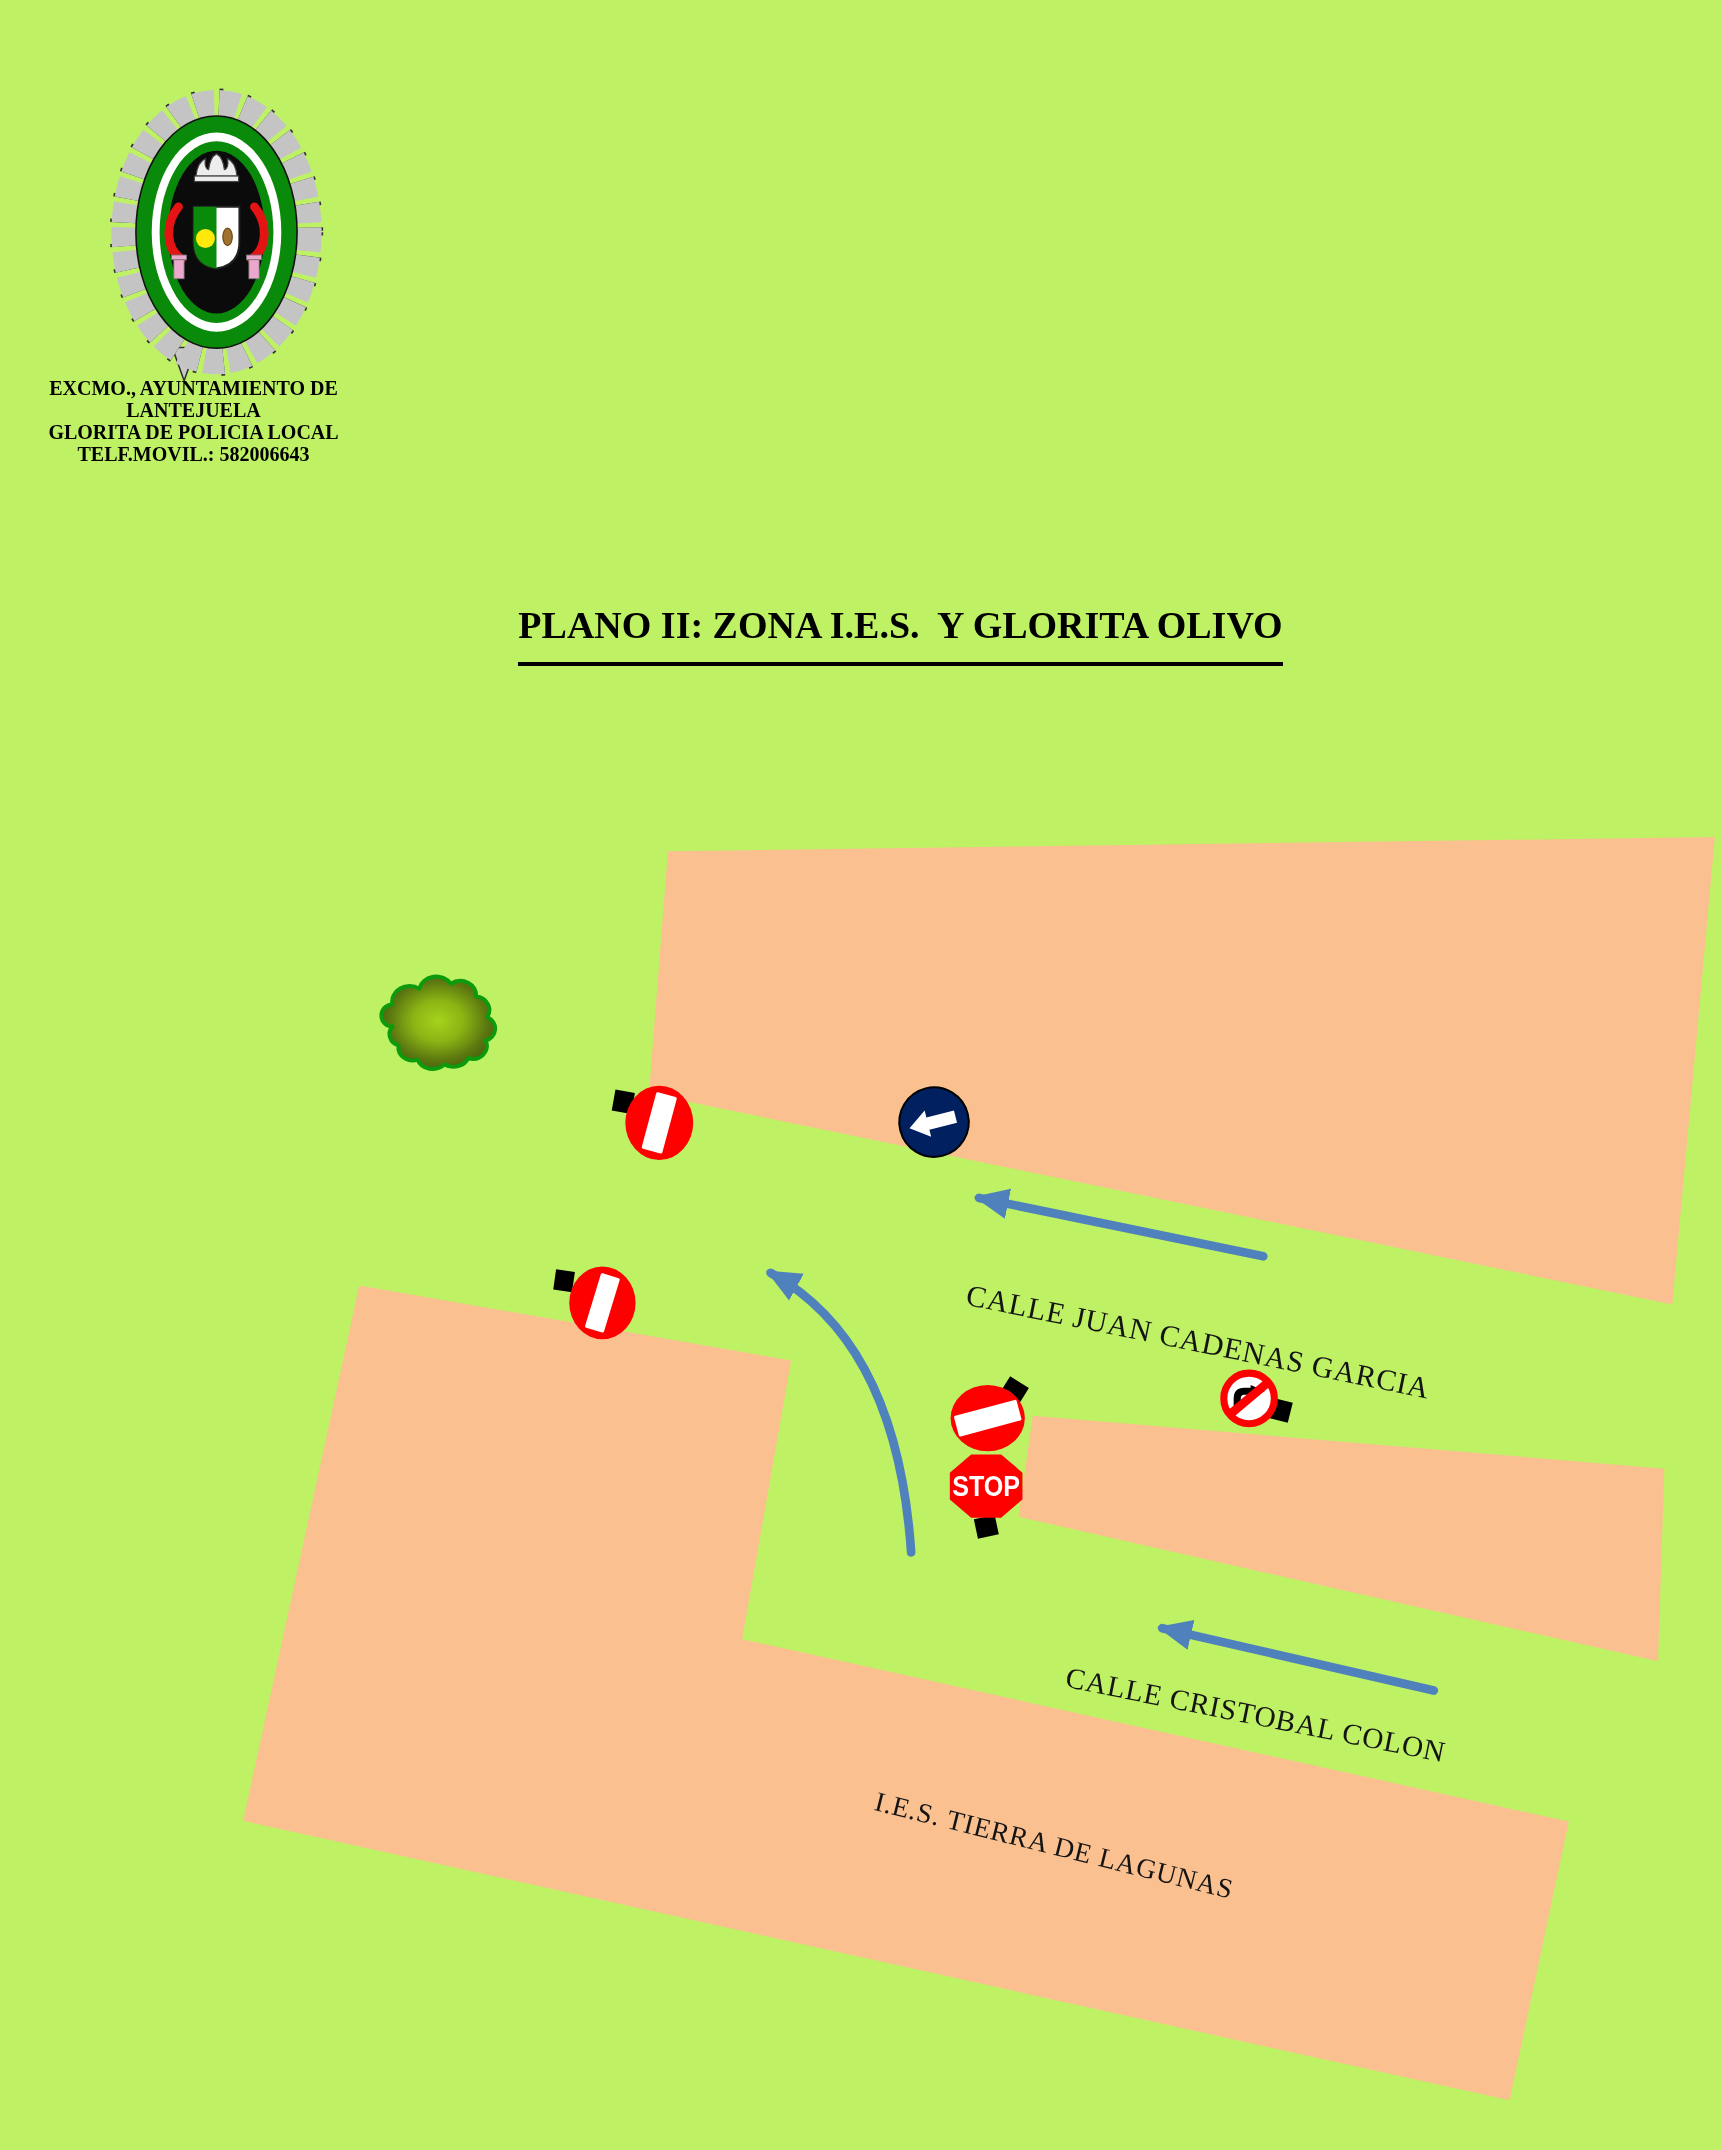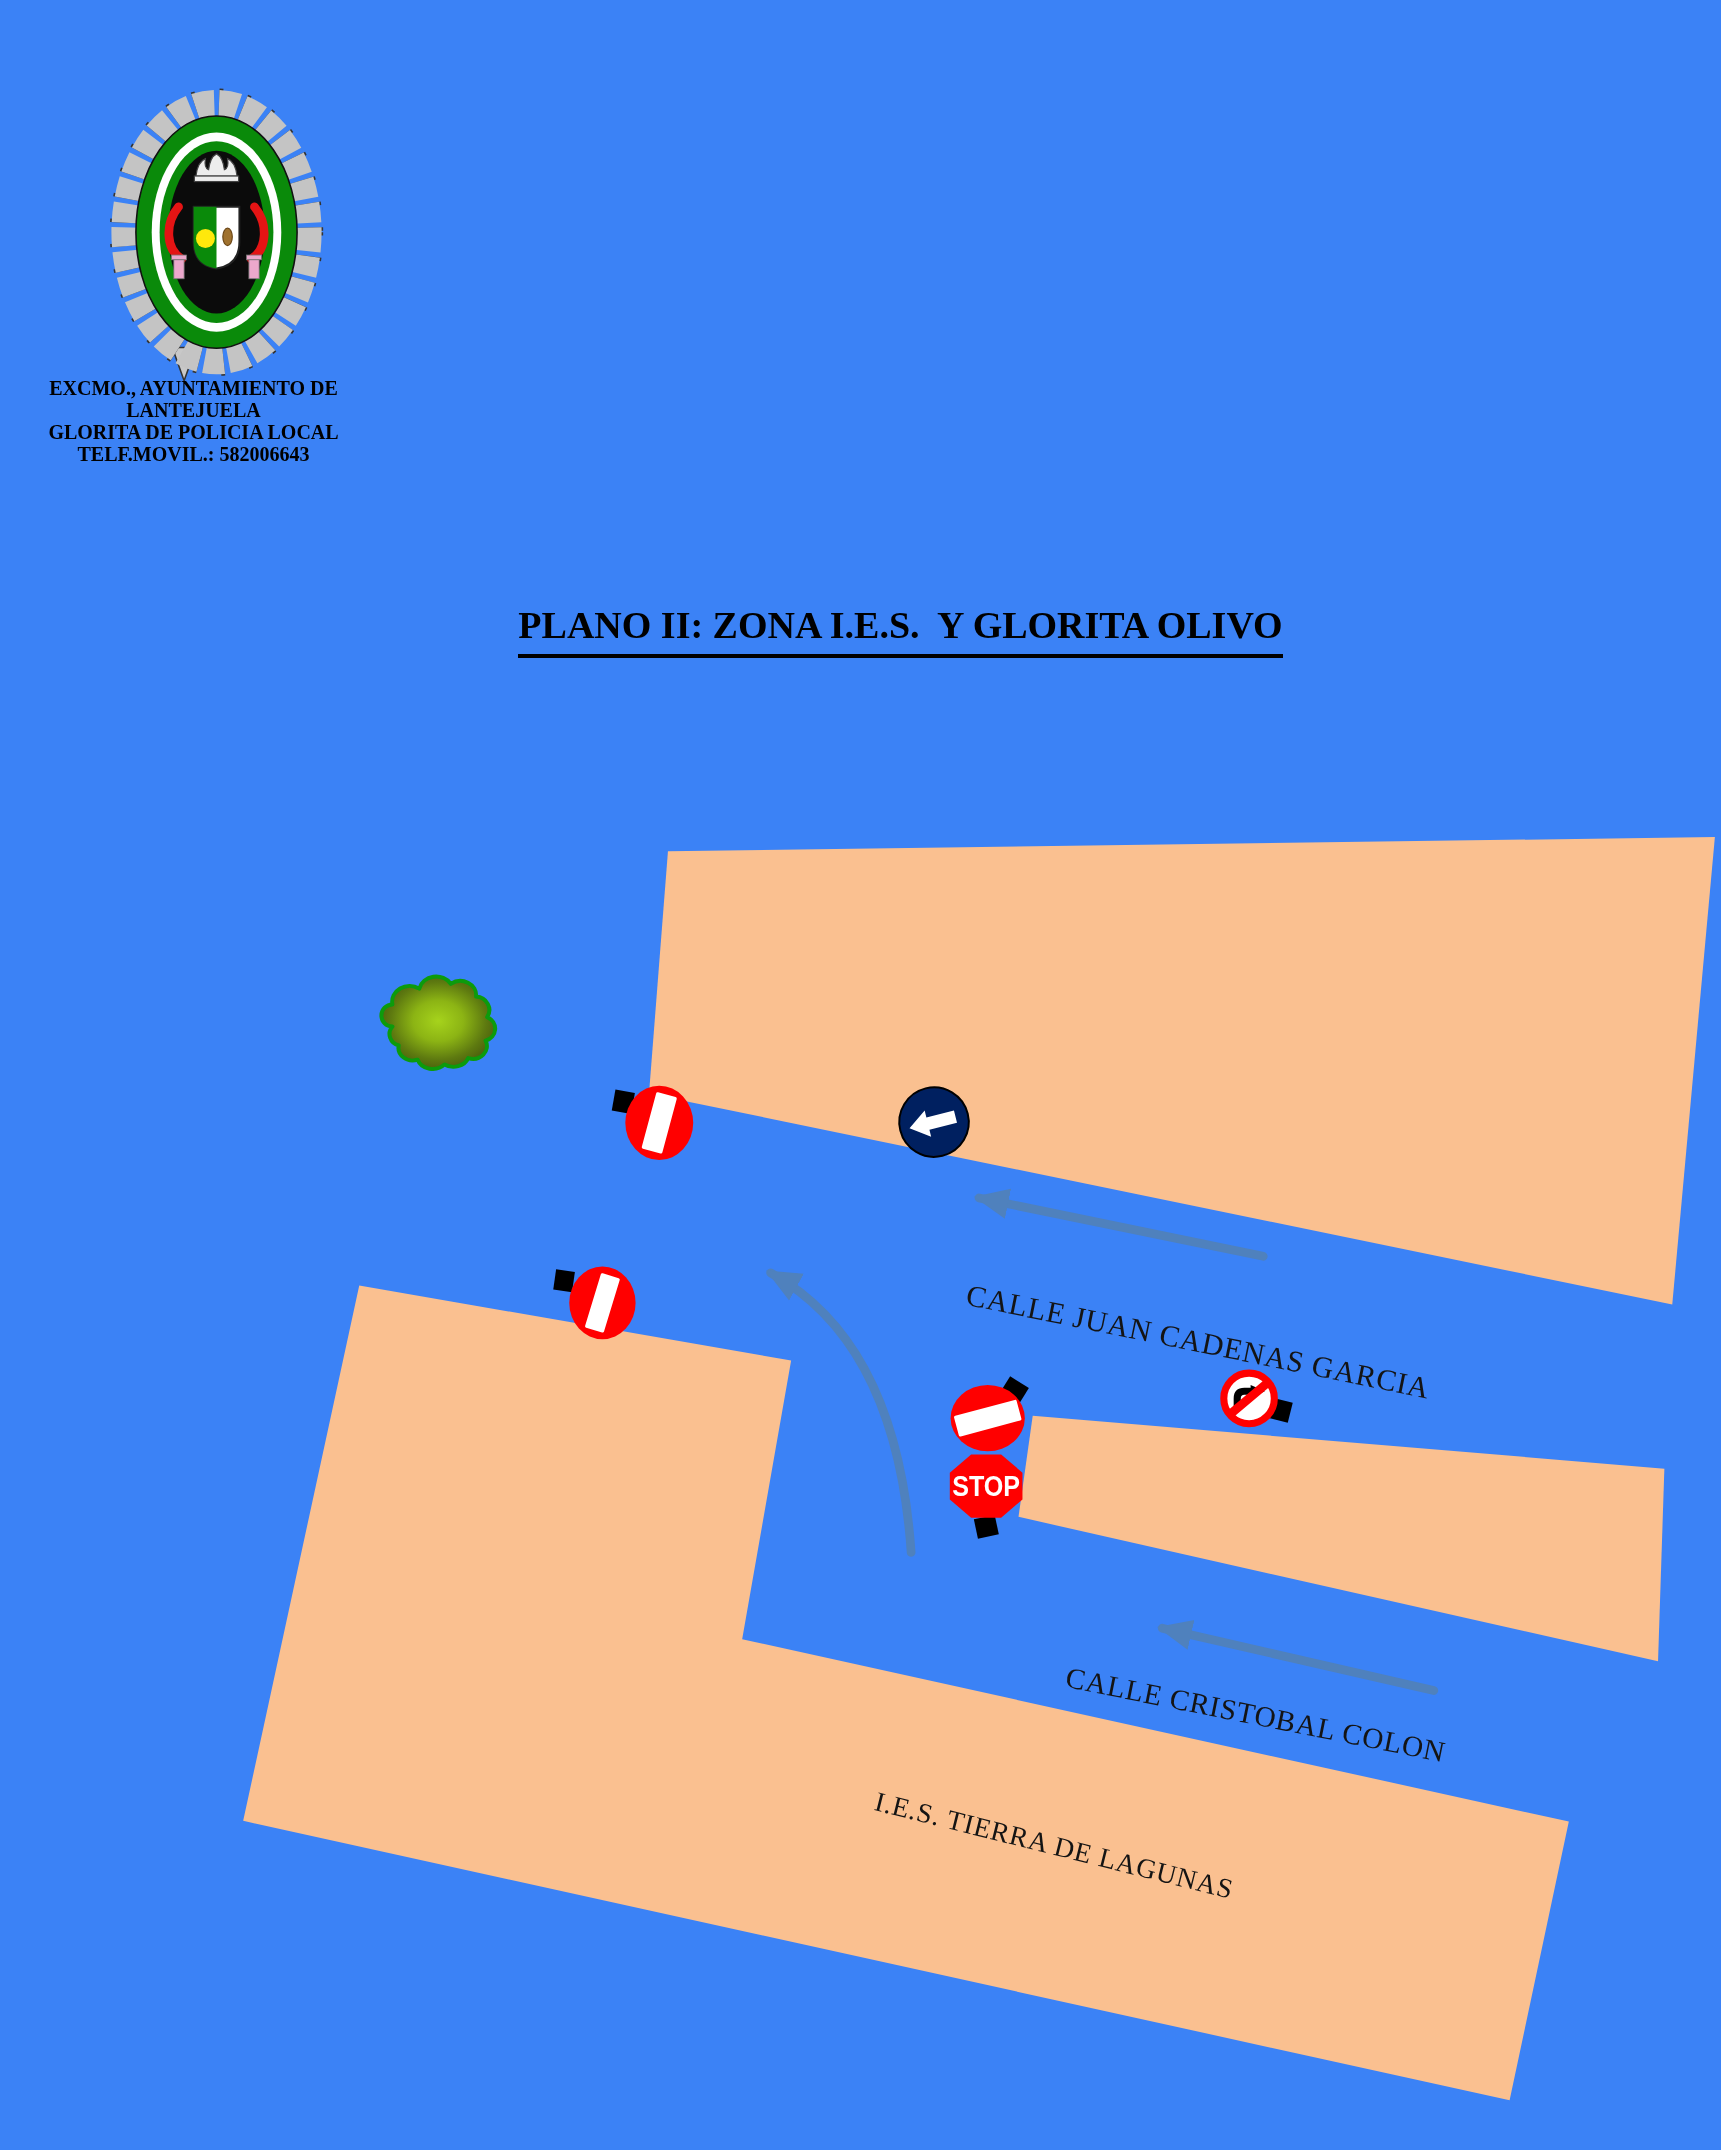--- a/index.html
+++ b/index.html
@@ -1,36 +1,36 @@
 <!DOCTYPE html>
 <html style="font-size:12.6px"><head>
 <meta charset="utf-8">
 <style>
   html,body{margin:0;padding:0;background:#888;}
   .page{
     position:relative;
     width:1722px;height:2151px;
-    background:#3b82f6;
+    background:#bef264;
     font-family:"Liberation Serif",serif;
     overflow:hidden;
   }
   .header-block{
     position:absolute;left:11px;top:377px;width:365px;
     text-align:center;font-weight:bold;font-size:20px;line-height:22px;color:#000;
   }
   .title-wrap{
     position:absolute;left:474px;top:603px;width:853px;
     text-align:center;
   }
   .title-text{
     display:inline-block;
     font-weight:bold;font-size:38px;color:#000;
     white-space:pre;
     border-bottom:4px solid #000;
-    padding-bottom:7px;
+    padding-bottom:15px;
   }
   .map-svg,.logo-svg{position:absolute;}
   .map-svg{left:0;top:0;}
   .logo-svg{left:109px;top:82px;}
   svg text{user-select:none;}
 </style>
 </head>
 <body>
 
 <div class="page">

